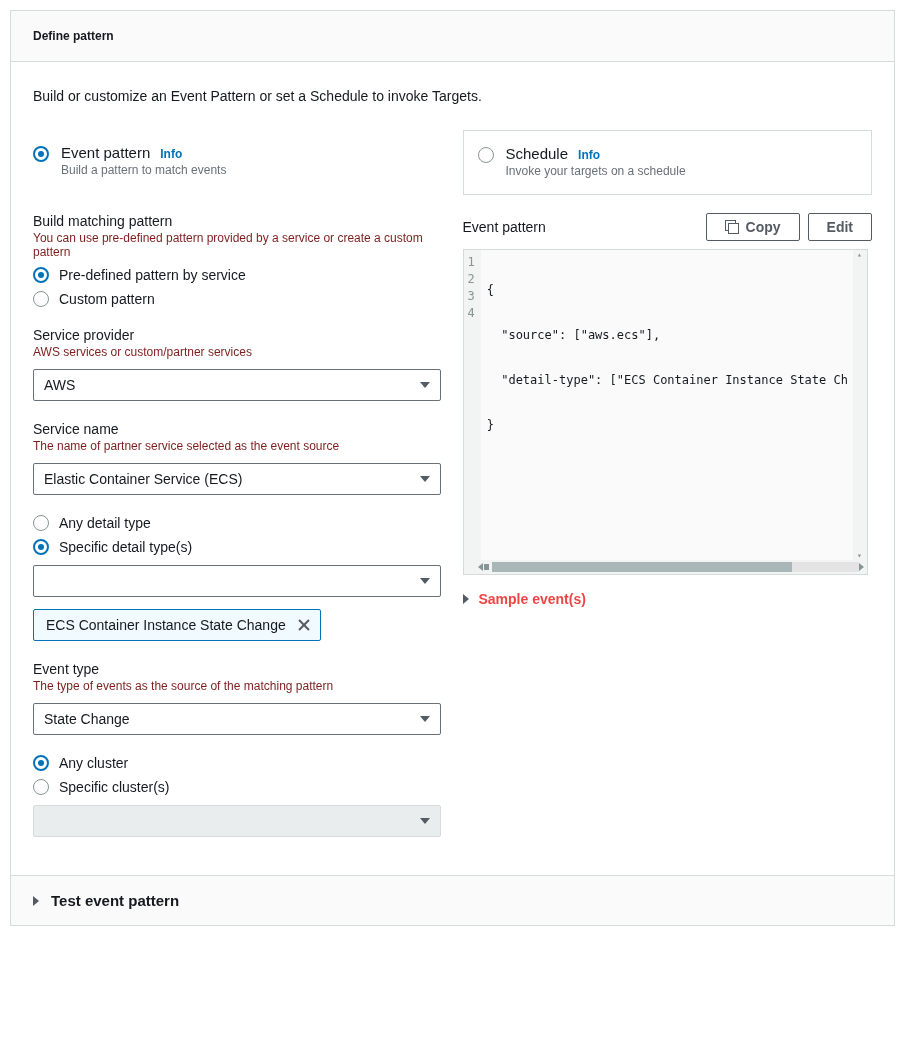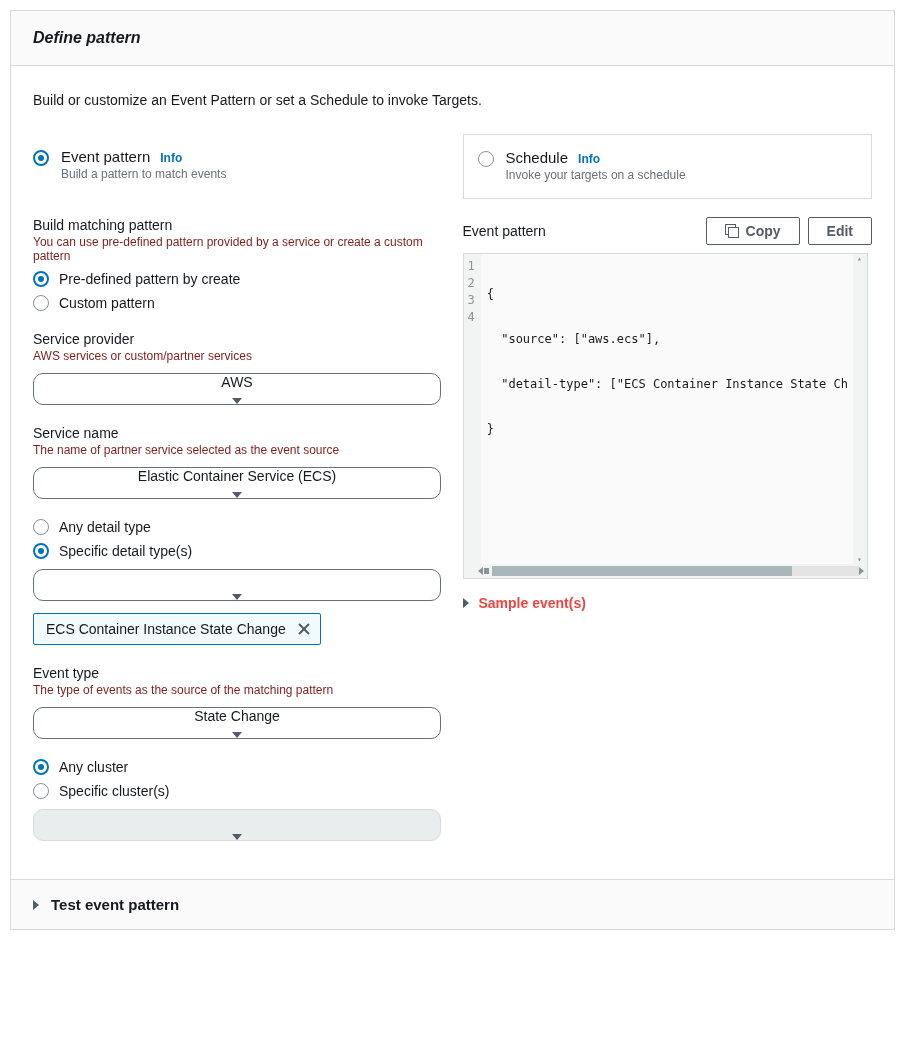--- a/index.html
+++ b/index.html
@@ -13,24 +13,23 @@
   .panel {
     border: 1px solid #d5dbdb;
     width: 885px;
   }
   .panel-header {
     background: #fafafa;
     border-bottom: 1px solid #d5dbdb;
     padding: 18px 22px;
   }
   .panel-header h2 {
-    font-size: 16px;
+    font-size: 12px;
     font-weight: 700;
     color: #16191f;
-    font-style: italic;
   }
   .panel-body {
     padding: 26px 22px 16px 22px;
   }
   .description {
     font-size: 14px;
     color: #16191f;
     margin-bottom: 26px;
   }
   .two-col {
@@ -109,30 +108,29 @@
     gap: 10px;
     margin-top: 8px;
     cursor: pointer;
   }
   .radio-line .radio-outer { margin-top: 0; }
   .radio-text { font-size: 14px; color: #16191f; }
 
   .select {
     margin-top: 10px;
     border: 1px solid #687078;
-    border-radius: 10px;
+    border-radius: 2px;
     height: 32px;
     display: flex;
     align-items: center;
     justify-content: space-between;
     padding: 0 10px;
     width: 408px;
     background: #fff;
     cursor: pointer;
-    flex-direction: column;
   }
   .select.disabled {
     background: #eaeded;
     border-color: #d5dbdb;
     color: #aab7b8;
     cursor: default;
   }
   .select.disabled .caret { color: #aab7b8; }
   .select .value { font-size: 14px; }
   .caret {
@@ -363,21 +361,21 @@
 
     <div class="two-col">
 
       <div class="col-left">
 
         <div class="form-group">
           <div class="group-label">Build matching pattern</div>
           <div class="group-help">You can use pre-defined pattern provided by a service or create a custom pattern</div>
           <div class="radio-line">
             <div class="radio-outer selected"></div>
-            <span class="radio-text">Pre-defined pattern by create</span>
+            <span class="radio-text">Pre-defined pattern by service</span>
           </div>
           <div class="radio-line">
             <div class="radio-outer"></div>
             <span class="radio-text">Custom pattern</span>
           </div>
         </div>
 
         <div class="form-group">
           <div class="group-label">Service provider</div>
           <div class="group-help">AWS services or custom/partner services</div>

